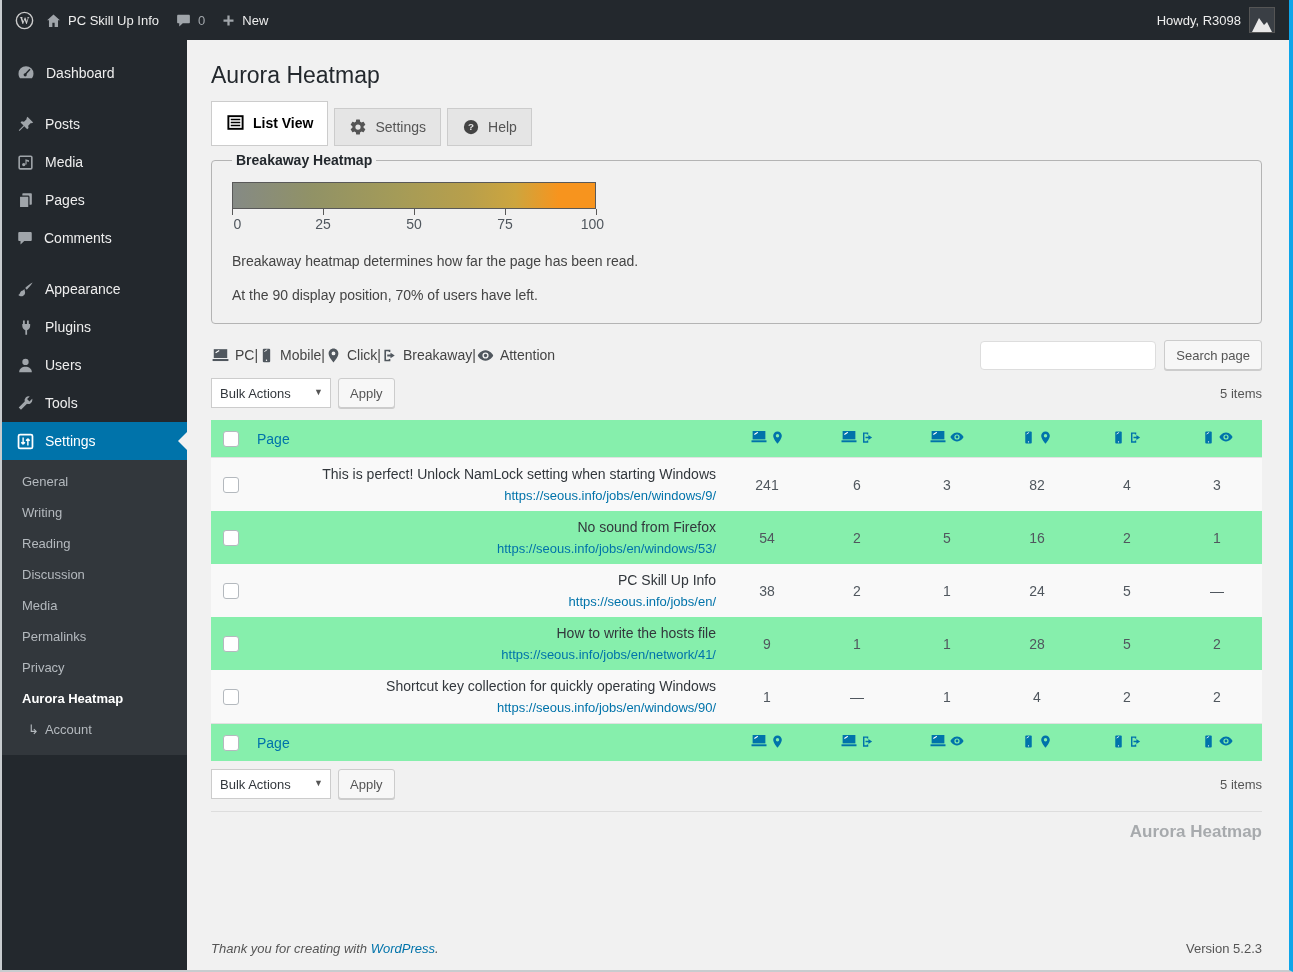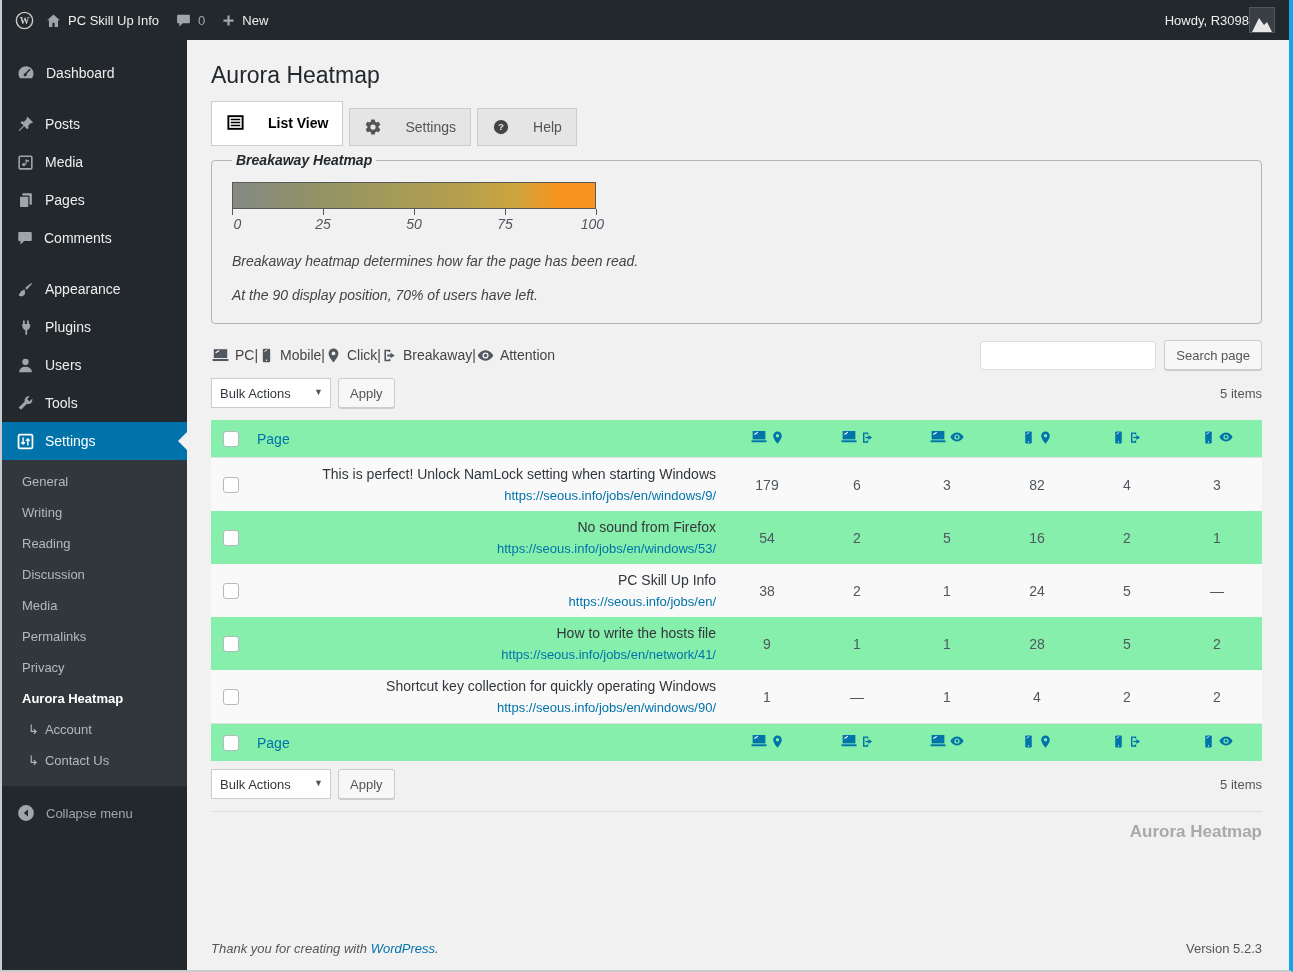--- a/index.html
+++ b/index.html
@@ -13,21 +13,21 @@
   .screen { width:1293px; height:972px; position:relative; overflow:hidden;
     border-left:2px solid #c8cccf; border-right:4px solid #0ea5e9; border-bottom:2px solid #c8cccf; }
 
   
   .admin-bar { height:40px; background:#23282d; display:flex; align-items:center;
     padding:0 14px 0 12px; color:#eee; }
   .ab-item { display:flex; align-items:center; gap:6px; margin-right:16px; color:#eee;
     font-size:13px; cursor:pointer; }
   .ab-item svg { color:#a0a5aa; }
   .ab-count { color:#a0a5aa; }
-  .ab-right { margin-left:auto; display:flex; align-items:center; gap:0; }
+  .ab-right { margin-left:auto; display:flex; align-items:center; gap:8px; }
   .avatar { width:26px; height:26px; background:#3a3f45; border:1px solid #555;
     display:flex; align-items:flex-end; justify-content:center; overflow:hidden; }
   .avatar svg { display:block; }
 
   
   .sidebar { position:absolute; left:0; top:40px; width:185px; bottom:0;
     background:#23282d; color:#eee; }
   .menu-item { display:flex; align-items:center; gap:10px; height:38px;
     padding-left:14px; font-size:14px; color:#eee; cursor:pointer; position:relative; }
   .menu-item svg { color:#a0a5aa; flex:0 0 auto; }
@@ -44,29 +44,29 @@
   .submenu-item .nest-prefix { margin-right:6px; color:#b4b9be; }
   .collapse-row { display:flex; align-items:center; gap:10px; height:38px;
     padding-left:14px; margin-top:8px; color:#a0a5aa; font-size:13px; cursor:pointer; }
 
   
   .content { margin-left:185px; height:932px; background:#f1f1f1;
     padding:0 27px 0 24px; display:flex; flex-direction:column; overflow:hidden; }
   .page-title { font-size:23px; font-weight:400; color:#23282d; padding:22px 0 12px; }
 
   .tabs { display:flex; align-items:flex-end; }
-  .nav-tab { display:flex; align-items:center; gap:23px; border:1px solid #ccc;
+  .nav-tab { display:flex; align-items:center; gap:8px; border:1px solid #ccc;
     background:#e5e5e5; color:#555; font-size:14px; padding:9px 14px; margin-right:6px;
     cursor:pointer; }
   .nav-tab svg { color:#555; }
   .nav-tab.active { background:#fff; color:#000; font-weight:bold; padding:11px 14px 13px; }
   .nav-tab.active svg { color:#000; }
 
   fieldset.heatmap-panel { border:1px solid #b4b4b4; border-radius:4px;
-    margin-top:6px; padding:14px 20px 20px;font-style:italic; }
+    margin-top:6px; padding:14px 20px 20px; }
   fieldset.heatmap-panel legend { font-size:14px; font-weight:bold; color:#23282d; padding:0 4px; }
   .grad-wrap { width:364px; }
   .grad-bar { height:27px; border:1px solid #595959;
     background:linear-gradient(90deg,#858a85 0%,#919266 22%,#a49b58 45%,#b89f4b 65%,#cda53e 78%,#f7941e 90%,#f7941e 100%); }
   .grad-ticks { position:relative; height:26px; font-size:14px; color:#50575e; }
   .grad-ticks span { position:absolute; top:7px; transform:translateX(-50%); }
   .grad-ticks i { position:absolute; top:0; width:1px; height:6px; background:#595959; }
   .panel-desc { font-size:14px; color:#444; margin-top:18px; }
 
   .toolbar-row { display:flex; align-items:center; margin-top:16px; }
@@ -315,31 +315,22 @@
       <div class="submenu-item">Writing</div>
       <div class="submenu-item">Reading</div>
       <div class="submenu-item">Discussion</div>
       <div class="submenu-item">Media</div>
       <div class="submenu-item">Permalinks</div>
       <div class="submenu-item">Privacy</div>
       <div class="submenu-item current">Aurora Heatmap</div>
       <div class="submenu-item nested">
         <span class="nest-prefix">↳</span><span>Account</span>
       </div>
-      <div class="submenu-item nested">
-        <span class="nest-prefix">↳</span><span>Contact Us</span>
-      </div>
-    </div>
-
-    <div class="collapse-row">
-      <svg width="20" height="20">
-          <use href="#i-collapse"></use>
-        </svg>
-      <span>Collapse menu</span>
-    </div>
+    </div>
+
   </div>
 
   <div class="content">
     <h1 class="page-title">Aurora Heatmap</h1>
 
     <div class="tabs">
       <div class="nav-tab active">
         <svg width="19" height="19">
             <use href="#i-list"></use>
           </svg>
@@ -496,21 +487,21 @@
                   <use href="#i-eye"></use>
                 </svg>
               </span></th>
         </tr>
       </thead>
       <tbody>
         <tr>
           <td class="check-cell"><input type="checkbox" style=""></td>
           <td class="title-cell"><span>This is perfect! Unlock NamLock setting when starting Windows</span>
             <a class="row-url">https://seous.info/jobs/en/windows/9/</a></td>
-          <td class="num-cell">179</td>
+          <td class="num-cell">241</td>
           <td class="num-cell">6</td>
           <td class="num-cell">3</td>
           <td class="num-cell">82</td>
           <td class="num-cell">4</td>
           <td class="num-cell">3</td>
         </tr>
         <tr>
           <td class="check-cell"><input type="checkbox" style=""></td>
           <td class="title-cell"><span>No sound from Firefox</span>
             <a class="row-url">https://seous.info/jobs/en/windows/53/</a></td>

